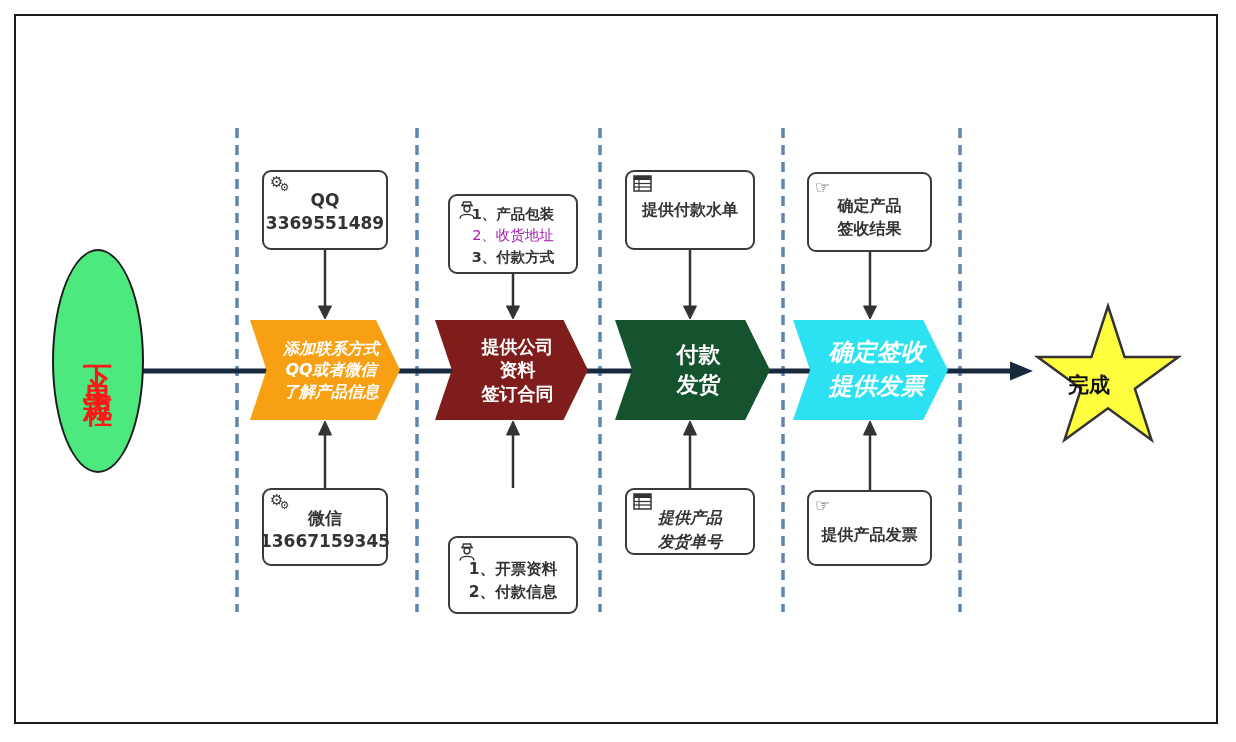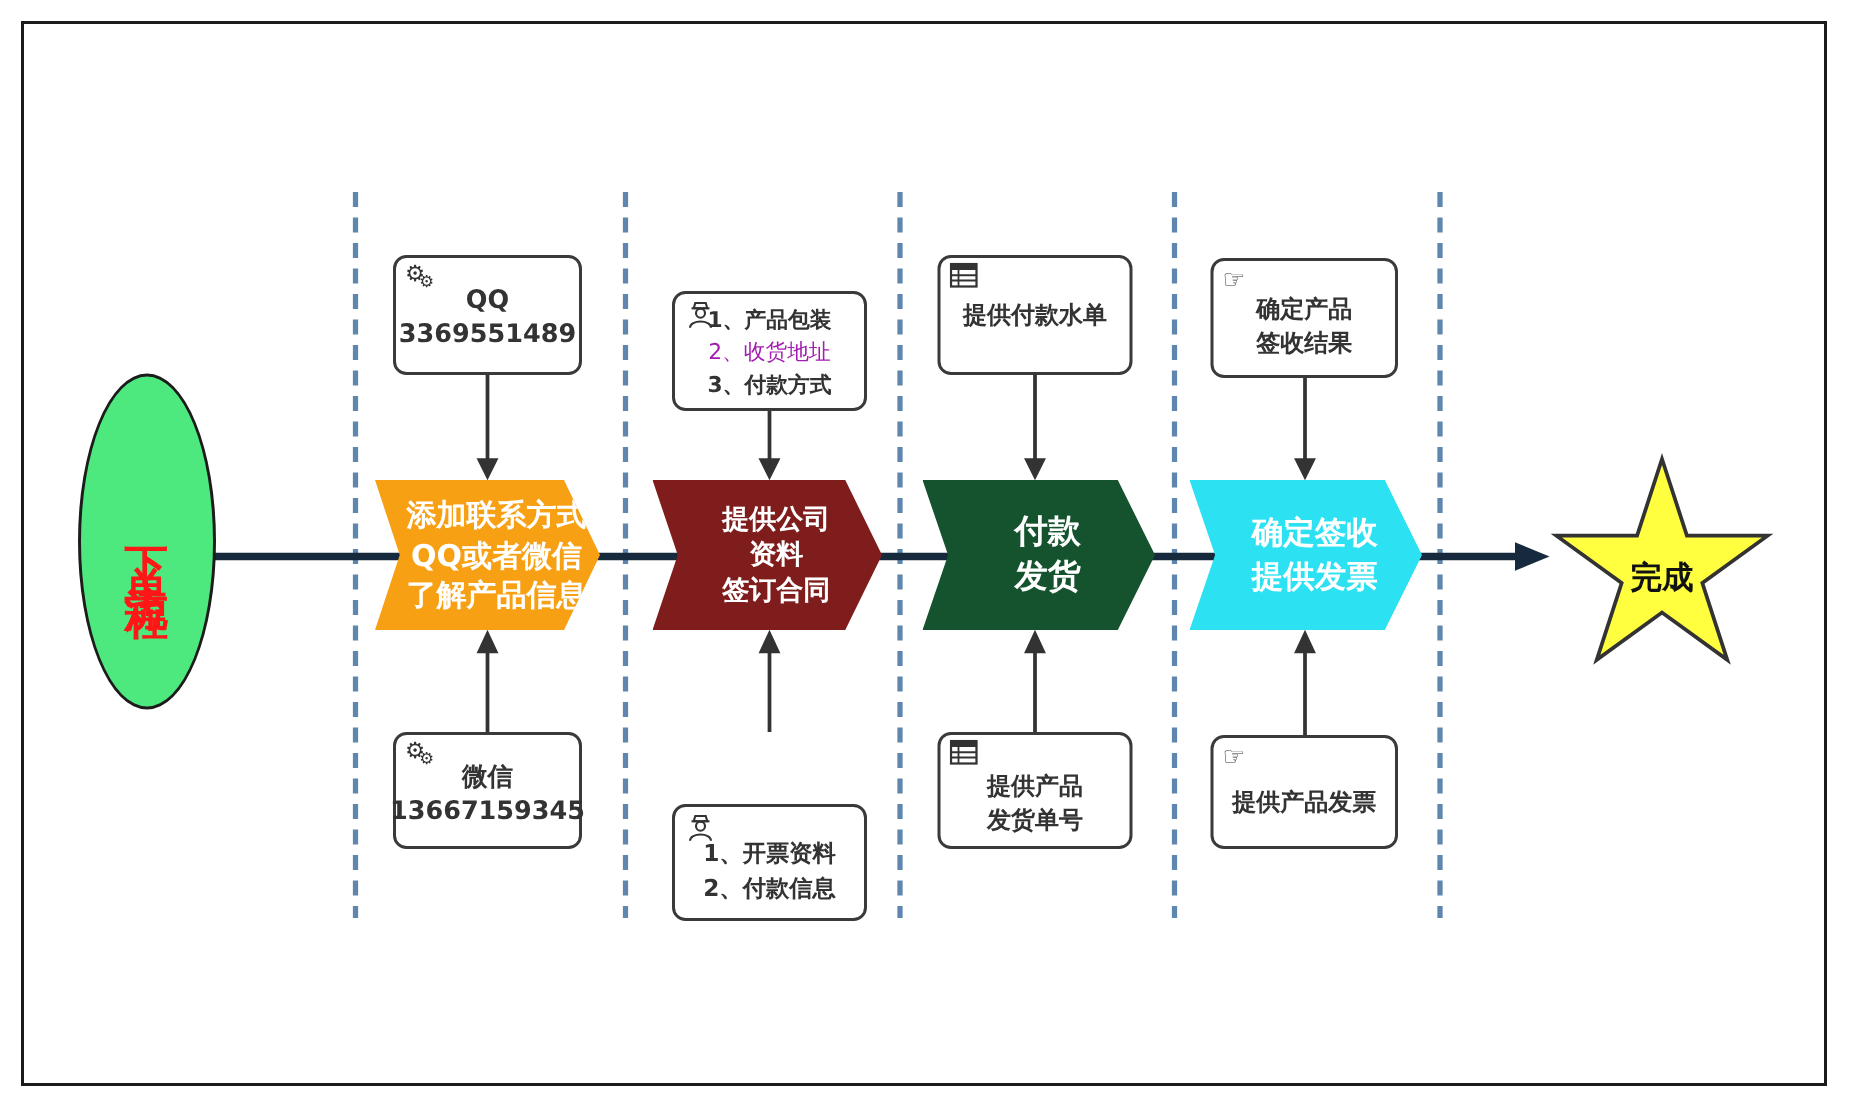--- a/index.html
+++ b/index.html
@@ -7,51 +7,51 @@
   .stage{position:relative;width:1236px;height:742px;background:#fff;}
   .frame{position:absolute;left:14px;top:14px;width:1204px;height:710px;
     border:2px solid #1b1b1b;background:#fff;box-sizing:border-box;}
   svg.overlay{position:absolute;left:0;top:0;z-index:1;}
 
   
   .chev{position:absolute;top:320px;height:100px;display:flex;flex-direction:column;
     justify-content:center;align-items:center;color:#fff;font-weight:bold;text-align:center;
     z-index:2;clip-path:polygon(0% 0%,84% 0%,100% 50%,84% 100%,0% 100%,11% 50%);
     padding-left:12px;box-sizing:border-box;}
-  .chev1{left:250px;width:150px;font-size:20px;line-height:1.32;}
+  .chev1{left:250px;width:150px;font-size:16px;line-height:1.32;font-style:italic;}
   .chev2{left:435px;width:153px;font-size:18px;line-height:1.3;}
   .chev3{left:615px;width:155px;font-size:22px;line-height:1.35;}
-  .chev4{left:793px;width:155px;font-size:21px;line-height:1.4;}
+  .chev4{left:793px;width:155px;font-size:24px;line-height:1.4;font-style:italic;}
 
   
   .box{position:absolute;background:#fff;border:2.5px solid #3a3a3c;border-radius:9px;
     box-sizing:border-box;z-index:2;display:flex;flex-direction:column;align-items:center;
     justify-content:center;color:#333;font-weight:bold;text-align:center;}
   .bt1{left:262px;top:170px;width:126px;height:80px;font-size:17px;line-height:1.35;padding-top:4px;}
   .bt2{left:448px;top:170px;width:130px;height:80px;font-size:14.5px;line-height:1.45;padding-top:4px;margin-top:24px;}
   .bt3{left:625px;top:170px;width:130px;height:80px;font-size:16px;}
   .bt4{left:807px;top:172px;width:125px;height:80px;font-size:16px;line-height:1.45;padding-top:10px;}
   .bb1{left:262px;top:488px;width:126px;height:78px;font-size:17px;line-height:1.35;padding-top:6px;}
   .bb2{left:448px;top:488px;width:130px;height:78px;font-size:15.5px;line-height:1.5;padding-top:12px;margin-top:48px;}
-  .bb3{left:625px;top:488px;width:130px;height:78px;font-size:16px;line-height:1.45;padding-top:16px;}
+  .bb3{left:625px;top:488px;width:130px;height:67px;font-size:16px;line-height:1.45;padding-top:16px;font-style:italic;}
   .bb4{left:807px;top:490px;width:125px;height:76px;font-size:16px;padding-top:14px;}
   .lt{color:#a21caf;font-weight:normal;}
   .icon{position:absolute;left:6px;top:3px;color:#333;font-weight:normal;line-height:1;}
   .ic-gear{font-size:15px;}
   .ic-gear .g2{font-size:11px;margin-left:-4px;position:relative;top:4px;display:inline-block;}
   .ic-hand{font-size:17px;top:5px;}
 
   
   .ellipse{position:absolute;left:52px;top:249px;width:92px;height:224px;border:2px solid #1c1c1c;
     border-radius:50%;display:flex;align-items:center;justify-content:center;z-index:2;box-sizing:border-box;}
   .ellipse span{writing-mode:vertical-rl;text-orientation:upright;font-size:29px;font-weight:bold;
     letter-spacing:12px;margin-top:10px;}
 
   
-  .star-label{position:absolute;left:1068px;top:371px;width:80px;text-align:center;
+  .star-label{position:absolute;left:1068px;top:371px;width:80px;
     font-size:21px;font-weight:bold;color:#111;z-index:3;}
 </style>
 </head>
 <body>
 
 <div class="stage">
   <div class="frame"></div>
 
   <svg class="overlay" width="1236" height="742">
 

